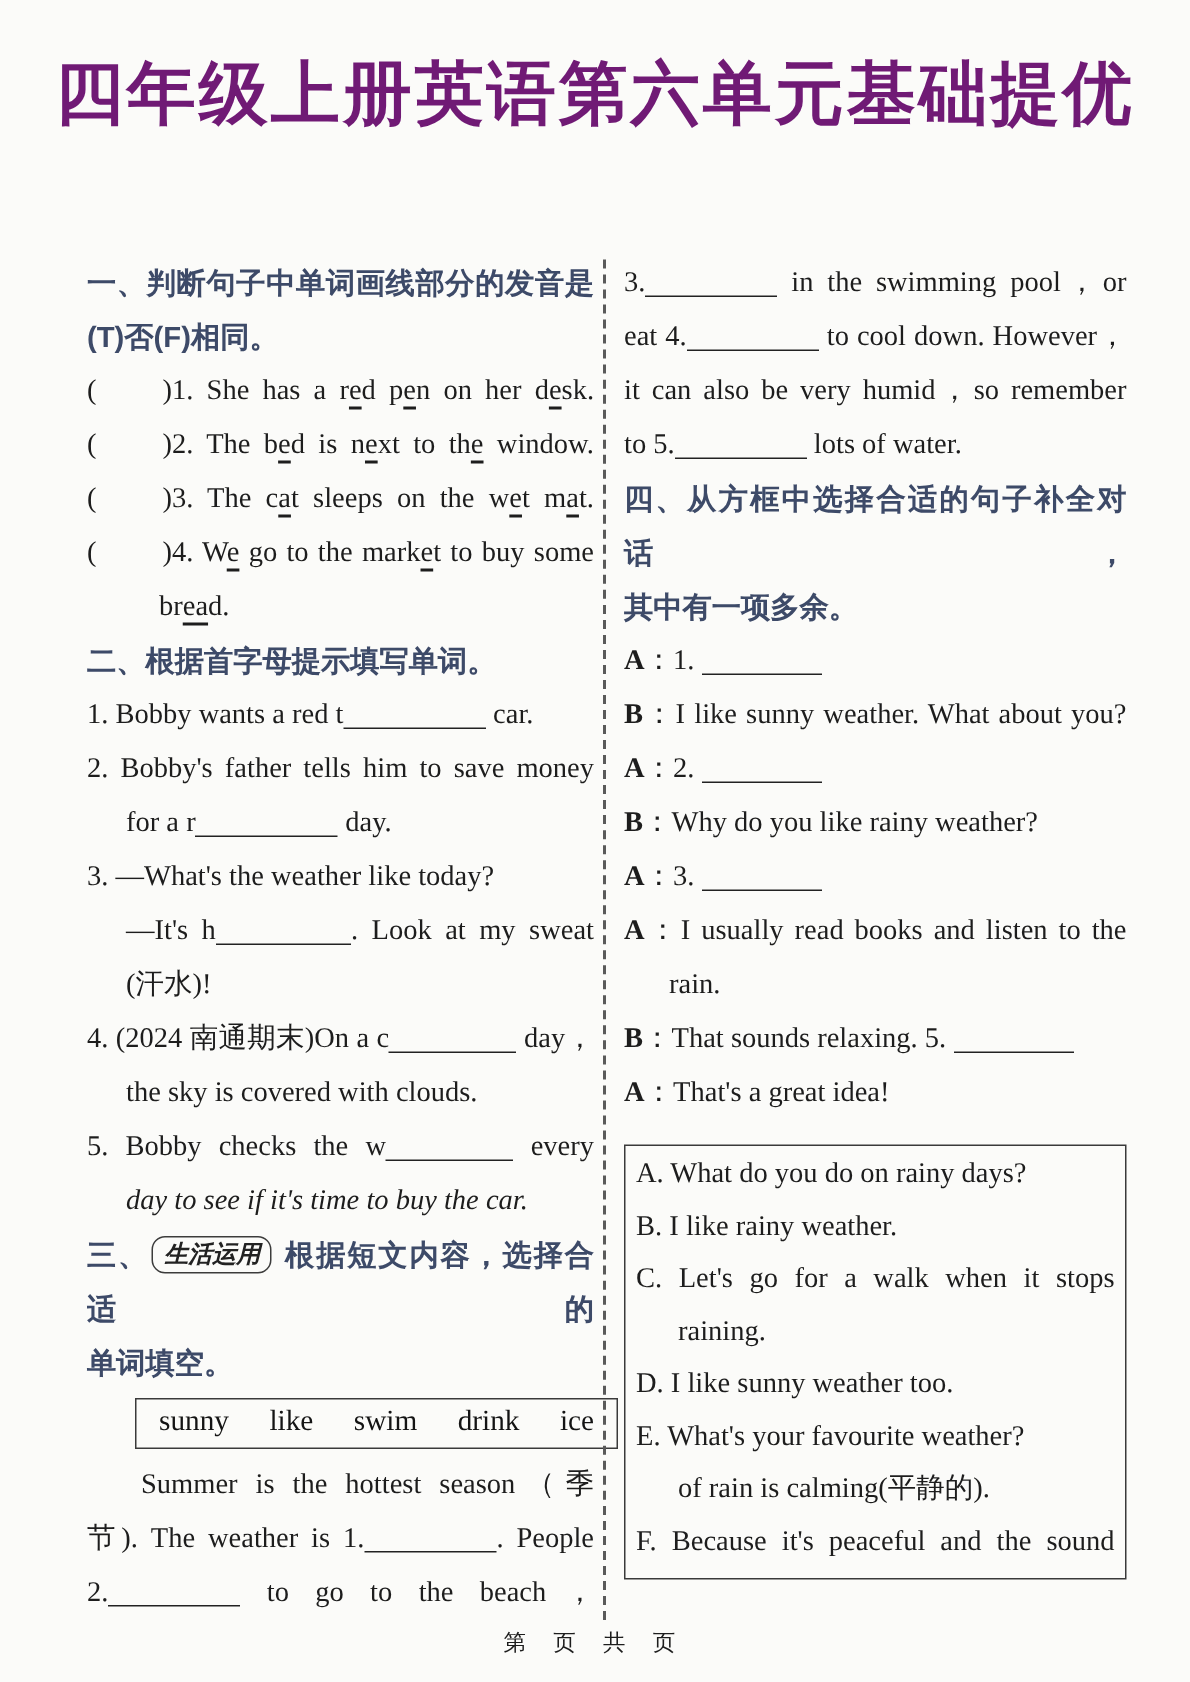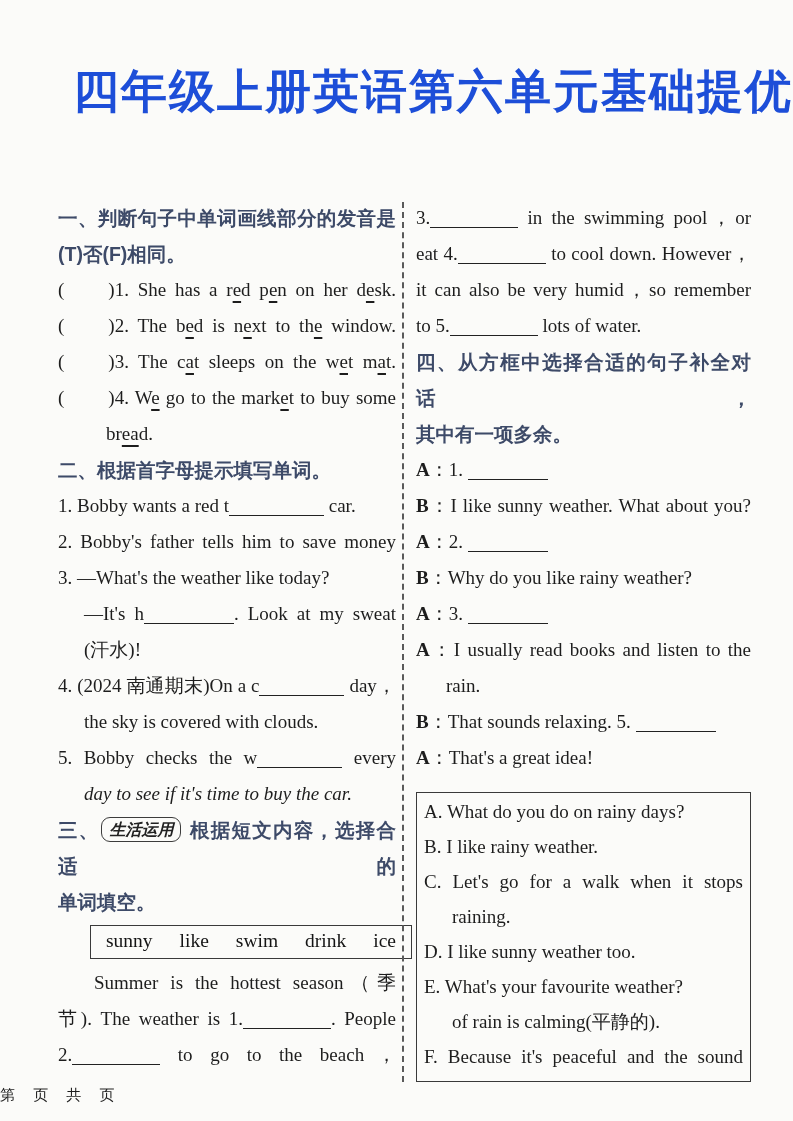--- a/index.html
+++ b/index.html
@@ -6,28 +6,27 @@
   body{
     width:793px;height:1121px;
     background:#fbfbf9;
     color:#1d1d1d;
     font-family:"Liberation Serif","DejaVu Serif",serif;
     position:relative;
     overflow:hidden;
   }
   .title{
     padding-top:36px;
-    text-align:right;
+    text-align:center;
     font-family:"Liberation Sans","DejaVu Sans",sans-serif;
     font-weight:800;
     font-size:46px;
     letter-spacing:2px;
-    color:#1d4ed8;
+    color:#701a75;
     line-height:1.15;
-    margin-top:29px;
   }
   .columns{
     display:flex;
     margin:82px 42px 0 58px;
     align-items:stretch;
   }
   .col{
     font-size:19px;
     line-height:36px;
   }
@@ -87,21 +86,21 @@
   }
   .optionsbox{
     border:1.8px solid #3a3a3a;
     margin-top:16px;
     padding:1px 7px 7px 7px;
     line-height:35px;
   }
   .footer{
     position:absolute;
     bottom:16px;left:0;right:0;
-    text-align:left;
+    text-align:center;
     font-size:15px;
     letter-spacing:7px;
     color:#1d1d1d;
     font-family:"Liberation Sans","DejaVu Sans",sans-serif;
   }
 </style>
 </head>
 <body>
 
 <div class="title">四年级上册英语第六单元基础提优</div>
@@ -112,20 +111,21 @@
         <div class="line heading just"><span>一、判断句子中单词画线部分的发音是</span></div>
         <div class="line heading"><span>(T)否(F)相同。</span></div>
         <div class="line just"><span>(</span><span class="gap" style="width: 44px;"></span><span>)1. She has a r</span><span class="ul">e</span><span>d p</span><span class="ul">e</span><span>n on her d</span><span class="ul">e</span><span>sk.</span></div>
         <div class="line just"><span>(</span><span class="gap" style="width: 44px;"></span><span>)2. The b</span><span class="ul">e</span><span>d is n</span><span class="ul">e</span><span>xt to th</span><span class="ul">e</span><span> window.</span></div>
         <div class="line just"><span>(</span><span class="gap" style="width: 44px;"></span><span>)3. The c</span><span class="ul">a</span><span>t sleeps on the w</span><span class="ul">e</span><span>t m</span><span class="ul">a</span><span>t.</span></div>
         <div class="line just"><span>(</span><span class="gap" style="width: 44px;"></span><span>)4. W</span><span class="ul">e</span><span> go to the mark</span><span class="ul">e</span><span>t to buy some</span></div>
         <div class="line" style="padding-left: 48px;"><span>br</span><span class="ul">ea</span><span>d.</span></div>
         <div class="line heading"><span>二、根据首字母提示填写单词。</span></div>
         <div class="line"><span>1. Bobby wants a red t</span><span class="blank" style="width: 95px;"></span><span> car.</span></div>
         <div class="line just"><span>2. Bobby's father tells him to save money</span></div>
+        <div class="line" style="padding-left: 26px;"><span>for a r</span><span class="blank" style="width: 95px;"></span><span> day.</span></div>
         <div class="line"><span>3. —What's the weather like today?</span></div>
         <div class="line just" style="padding-left: 26px;"><span>—It's h</span><span class="blank" style="width: 90px;"></span><span>. Look at my sweat</span></div>
         <div class="line" style="padding-left: 26px;"><span>(汗水)!</span></div>
         <div class="line just"><span>4. (2024 南通期末)On a c</span><span class="blank" style="width: 85px;"></span><span> day，</span></div>
         <div class="line" style="padding-left: 26px;"><span>the sky is covered with clouds.</span></div>
         <div class="line just"><span>5. Bobby checks the w</span><span class="blank" style="width: 85px;"></span><span> every</span></div>
         <div class="line" style="padding-left: 26px; font-style: italic;"><span>day to see if it's time to buy the car.</span></div>
         <div class="line heading just"><span>三、</span><span class="badge">生活运用</span><span> 根据短文内容，选择合适的</span></div>
         <div class="line heading"><span>单词填空。</span></div>
       </div>

